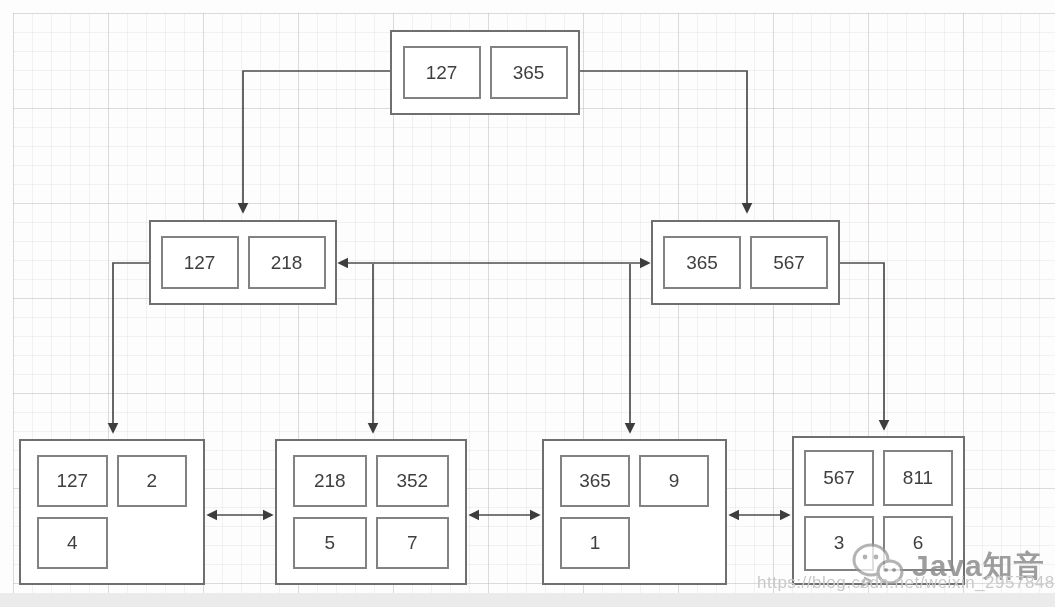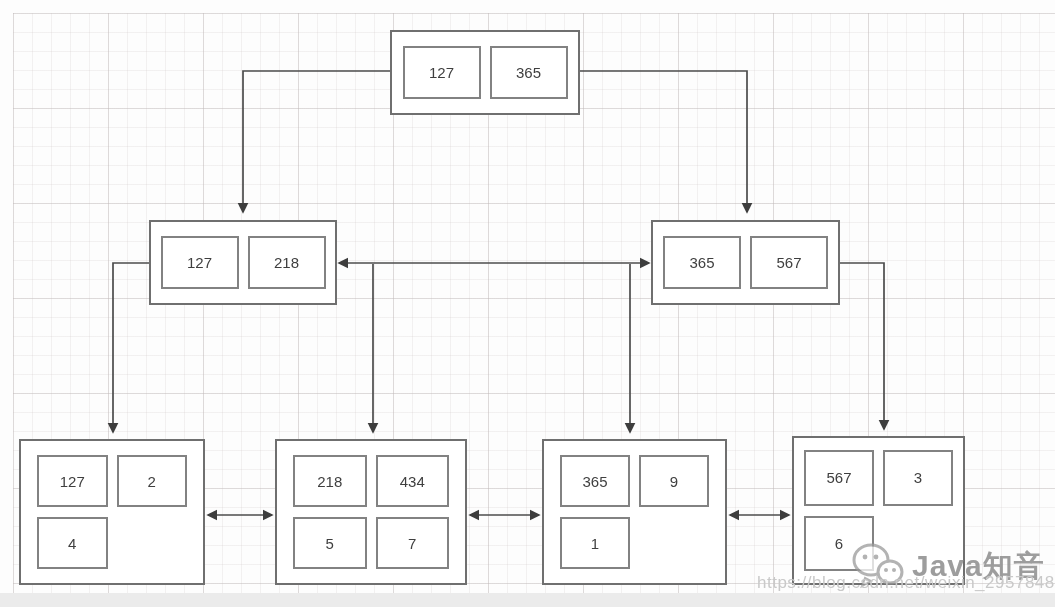--- a/index.html
+++ b/index.html
@@ -25,21 +25,21 @@
     position:absolute; background:#ffffff; border:2px solid #6f6f6f;
     box-sizing:border-box; z-index:2;
   }
   .inner-row {
     width:100%; height:100%; display:flex; align-items:center;
     justify-content:center; gap:9px; box-sizing:border-box;
   }
   .key {
     border:2px solid #828282; background:#ffffff; box-sizing:border-box;
     display:flex; align-items:center; justify-content:center;
-    font-size:15px; color:#3f3f3f; width:78px; height:53px;
+    font-size:19px; color:#3f3f3f; width:78px; height:53px;
   }
   .leaf-grid {
     width:100%; height:100%; box-sizing:border-box; padding:14px 16px;
     display:grid; grid-template-columns:1fr 1fr; grid-template-rows:1fr 1fr;
     gap:10px 9px;
   }
   .leaf-grid .key { width:auto; height:auto; }
   #edges { position:absolute; left:0; top:0; z-index:3; pointer-events:none; }
   #watermark { position:absolute; z-index:4; }
   #wm-brand {
@@ -82,35 +82,36 @@
   <div class="node" style="left:19px; top:439px; width:186px; height:146px;">
     <div class="leaf-grid">
       <div class="key">127</div>
       <div class="key">2</div>
       <div class="key">4</div>
     </div>
   </div>
   <div class="node" style="left:275px; top:439px; width:192px; height:146px;">
     <div class="leaf-grid">
       <div class="key">218</div>
-      <div class="key">434</div>
+      <div class="key">352</div>
       <div class="key">5</div>
       <div class="key">7</div>
     </div>
   </div>
   <div class="node" style="left:542px; top:439px; width:185px; height:146px;">
     <div class="leaf-grid">
       <div class="key">365</div>
       <div class="key">9</div>
       <div class="key">1</div>
     </div>
   </div>
   <div class="node" style="left:792px; top:436px; width:173px; height:149px;">
     <div class="leaf-grid" style="padding:12px 10px;">
       <div class="key">567</div>
+      <div class="key">811</div>
       <div class="key">3</div>
       <div class="key">6</div>
     </div>
   </div>
 
   <svg id="edges" width="1055" height="607" viewBox="0 0 1055 607">
     <defs>
       <marker id="arw" viewBox="0 0 10 10" refX="8.5" refY="5" markerWidth="6.5" markerHeight="6.5" orient="auto-start-reverse">
         <path d="M0,0 L10,5 L0,10 z" fill="#3d3d3d"></path>
       </marker>

